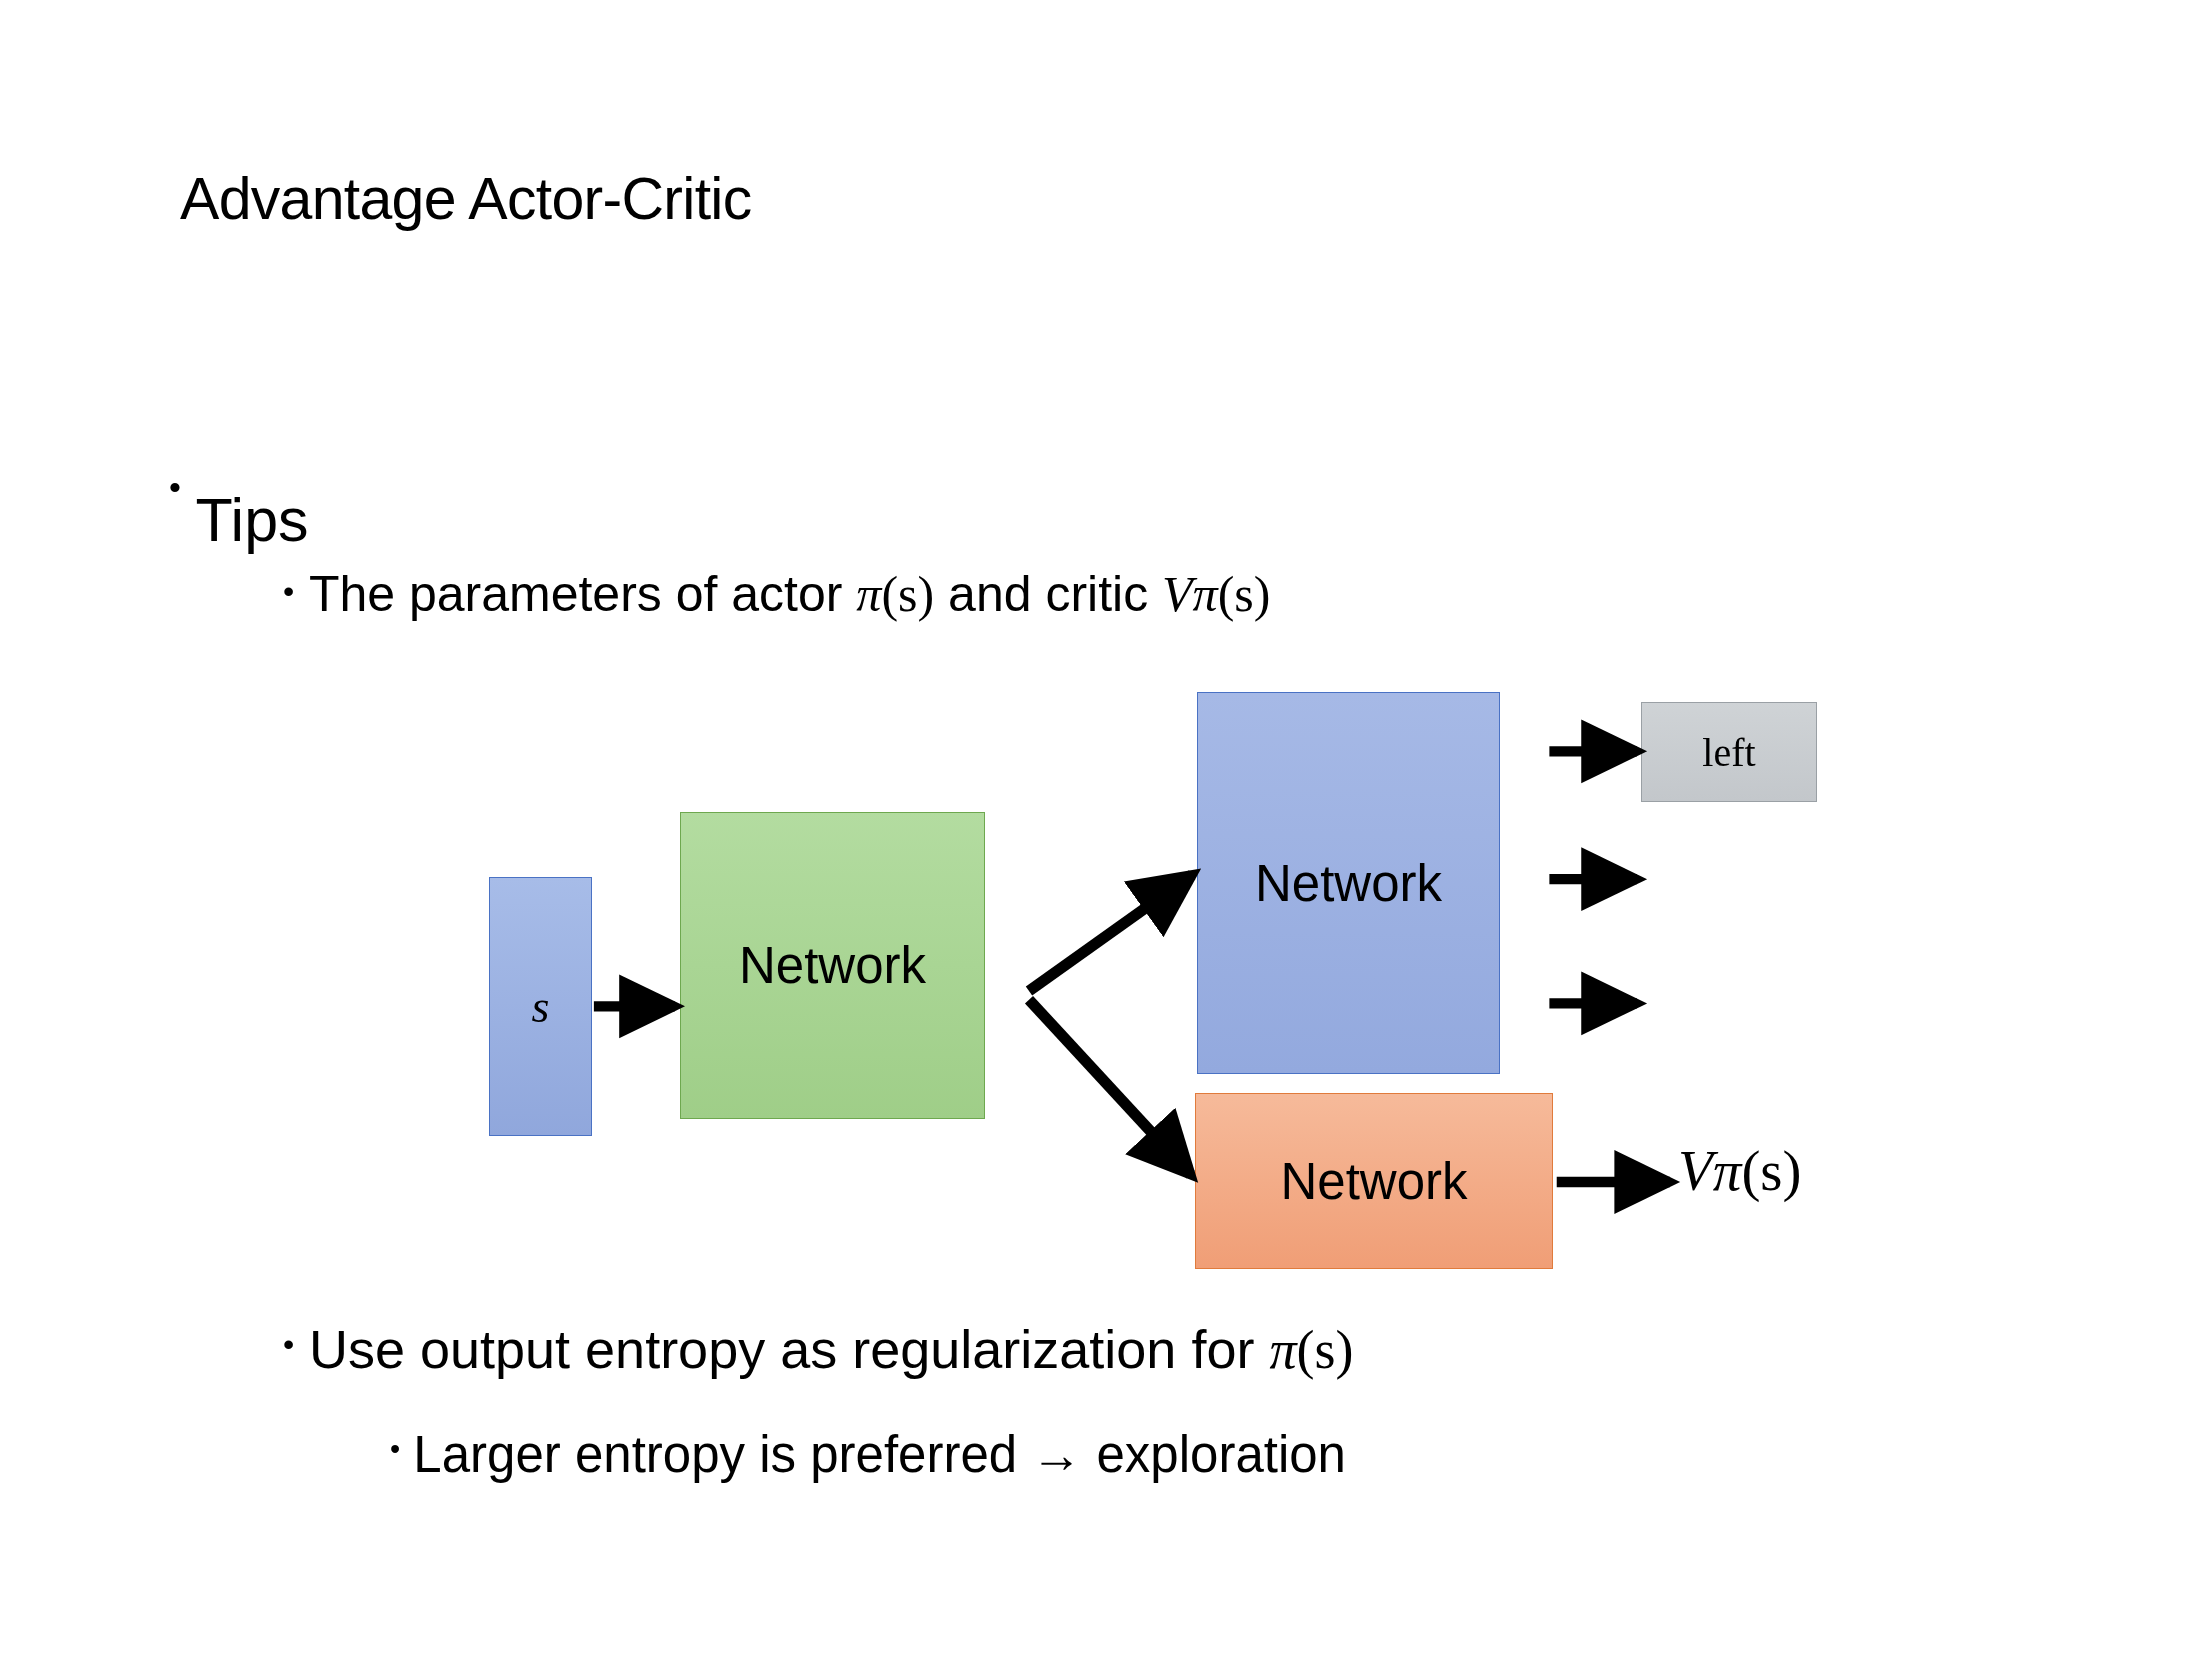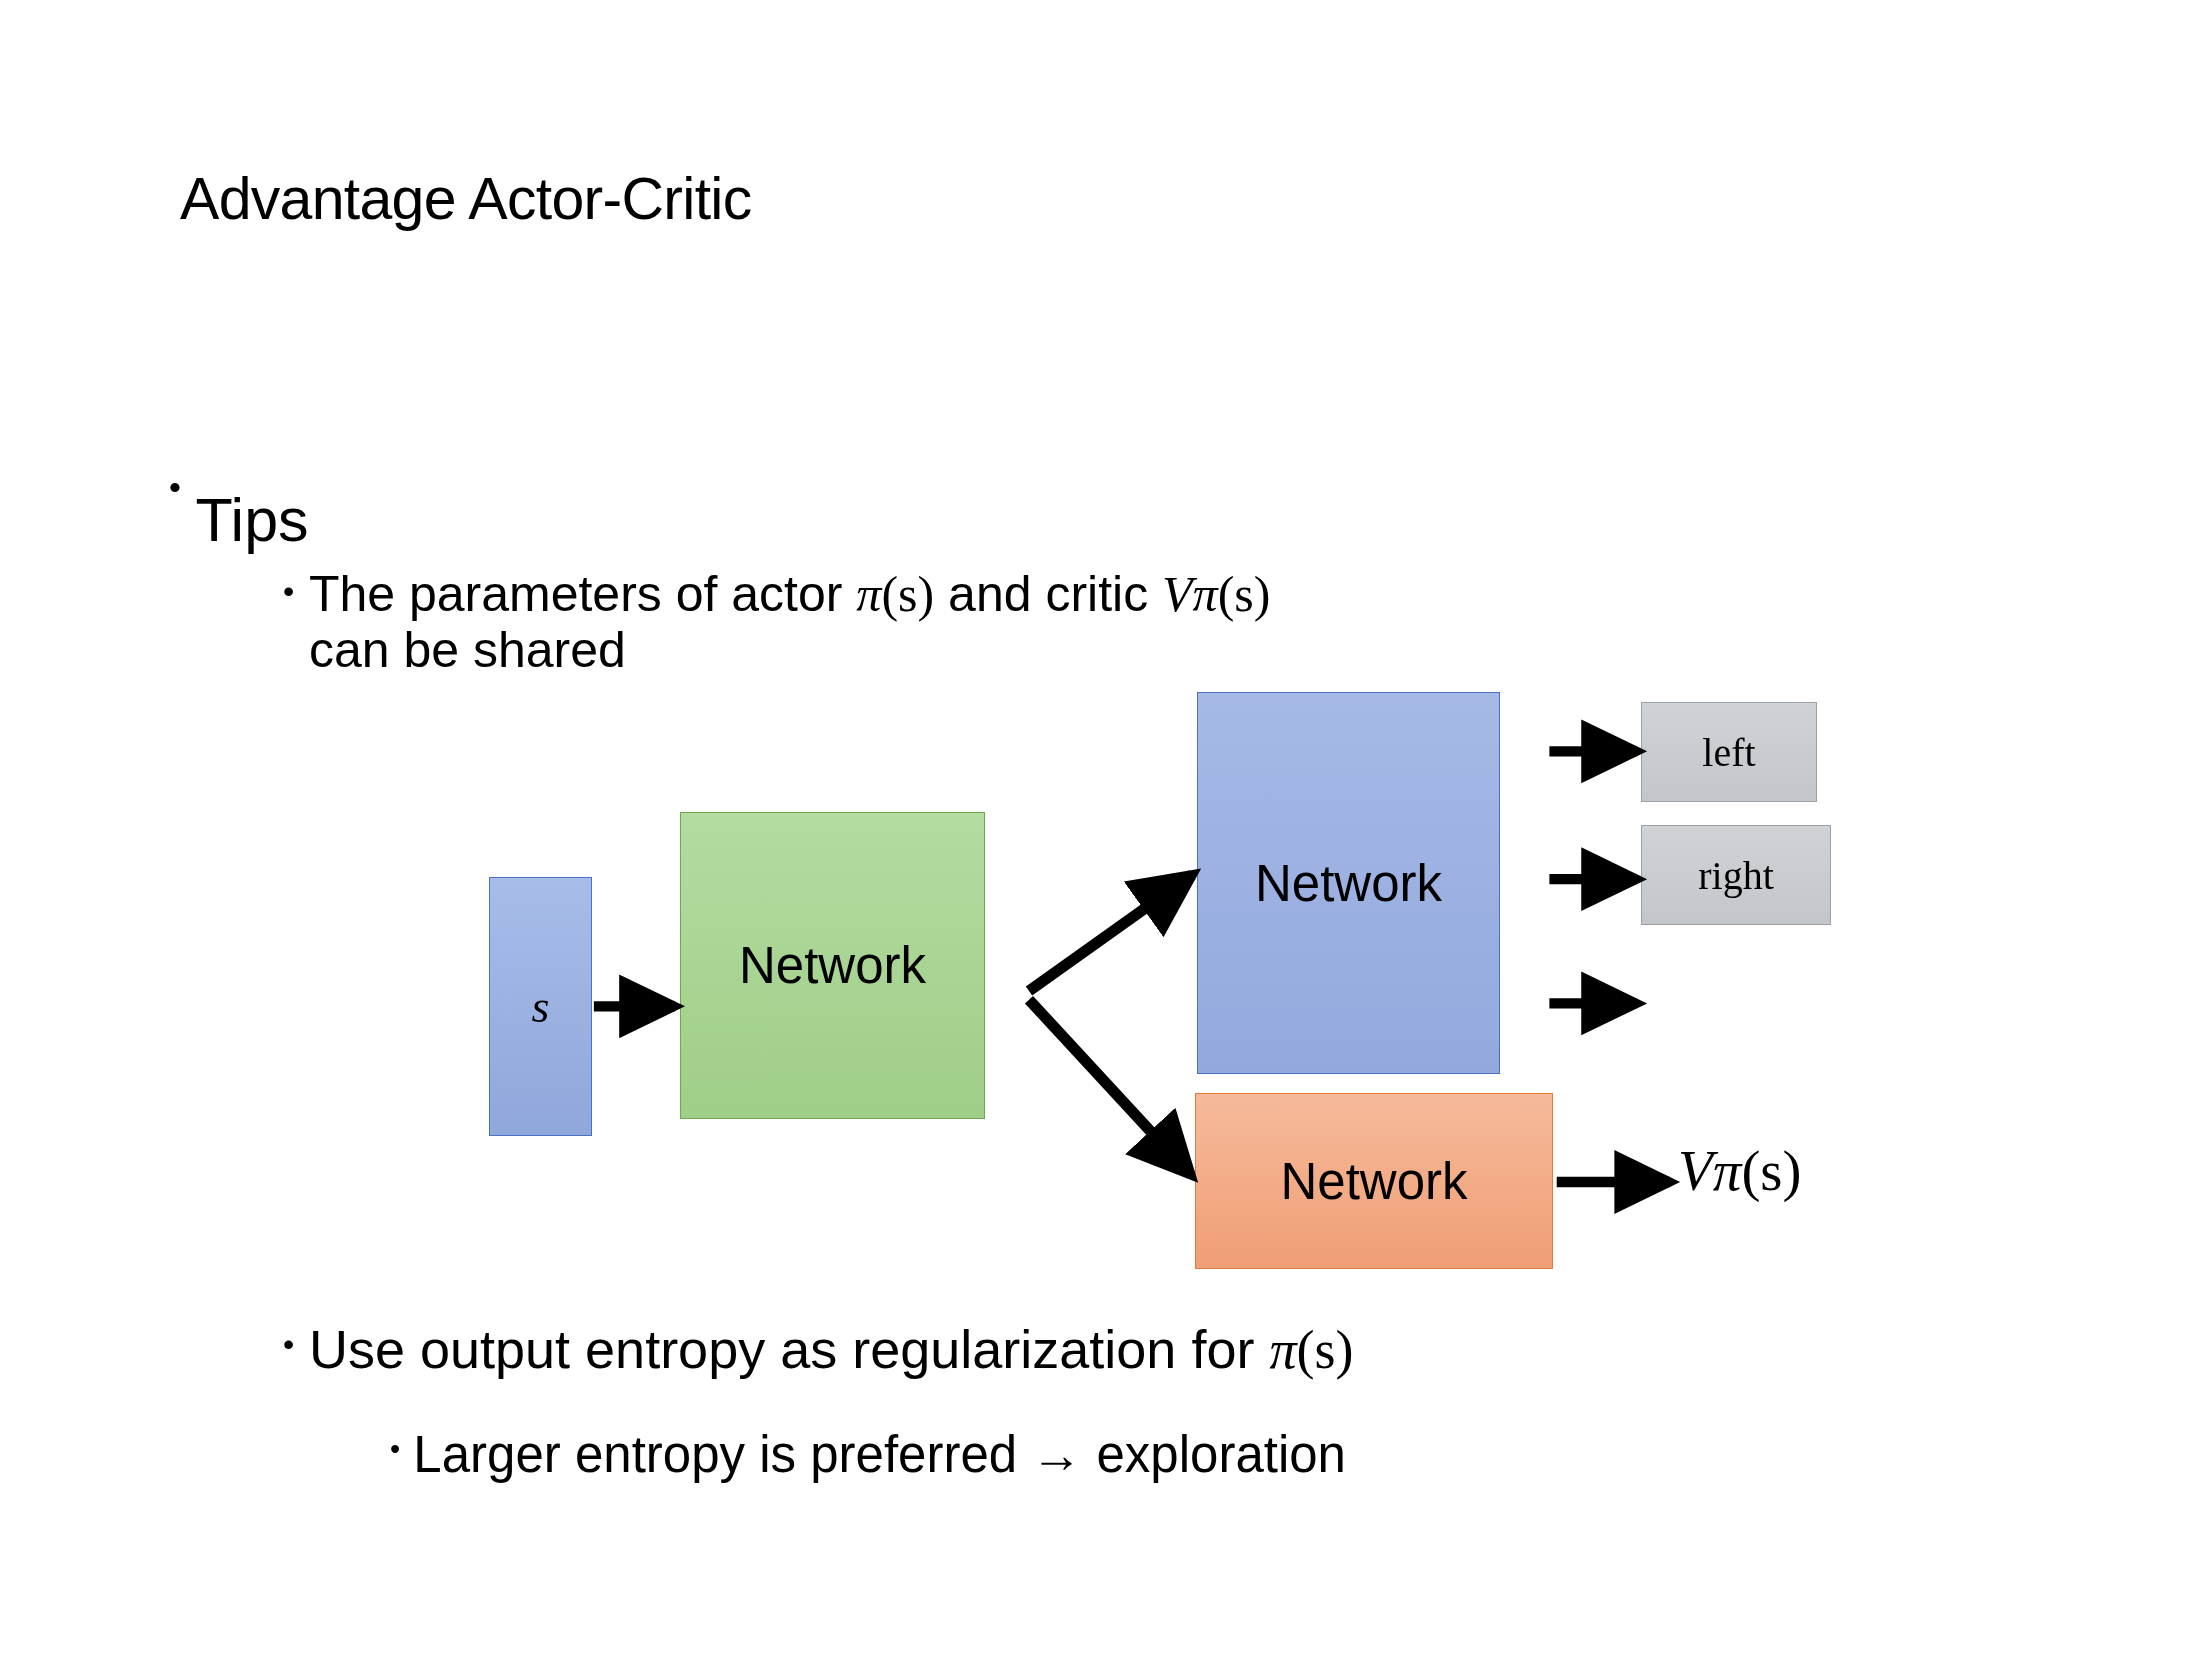--- a/index.html
+++ b/index.html
@@ -158,44 +158,41 @@
 
   <div id="title">Advantage Actor-Critic</div>
 
   <div class="bullet" id="bullet-tips">
     <span class="dot">•</span>
     <span class="txt">Tips</span>
   </div>
 
   <div class="bullet" id="bullet-params">
     <span class="dot">•</span>
-    <span class="txt"><span>The parameters of actor </span><span class="math">π</span><span class="paren">(s)</span><span>  and critic </span><span class="math">V</span><span class="math sup">π</span><span class="paren">(s)</span><br><span>can be shared</span></span>
+    <span class="txt"><span>The parameters of actor </span><span class="math">π</span><span class="paren">(s)</span><span>  and critic </span><span class="math">V</span><span class="math sup">π</span><span class="paren">(s)</span><br></span>
   </div>
 
   <div class="box" id="box-s">
     <span class="math">s</span>
   </div>
 
   <div class="box" id="box-net-shared">
     <span>Network</span>
   </div>
 
   <div class="box" id="box-net-actor">
     <span>Network</span>
   </div>
 
   <div class="box" id="box-net-critic">
     <span>Network</span>
   </div>
 
   <div class="box-out" id="box-left">
     <span>left</span>
-  </div>
-  <div class="box-out" id="box-right">
-    <span>right</span>
   </div>
 
   <div id="vpi-label"><span>V</span><span class="sup">π</span><span class="paren">(s)</span></div>
 
   <svg id="arrows" viewBox="0 0 3000 2250">
     <defs>
       <marker id="ah" markerWidth="7" markerHeight="7" refX="5.4" refY="3.5" orient="auto" markerUnits="strokeWidth">
         <path d="M0,0.4 L6.4,3.5 L0,6.6 z" fill="#000000"></path>
       </marker>
     </defs>

